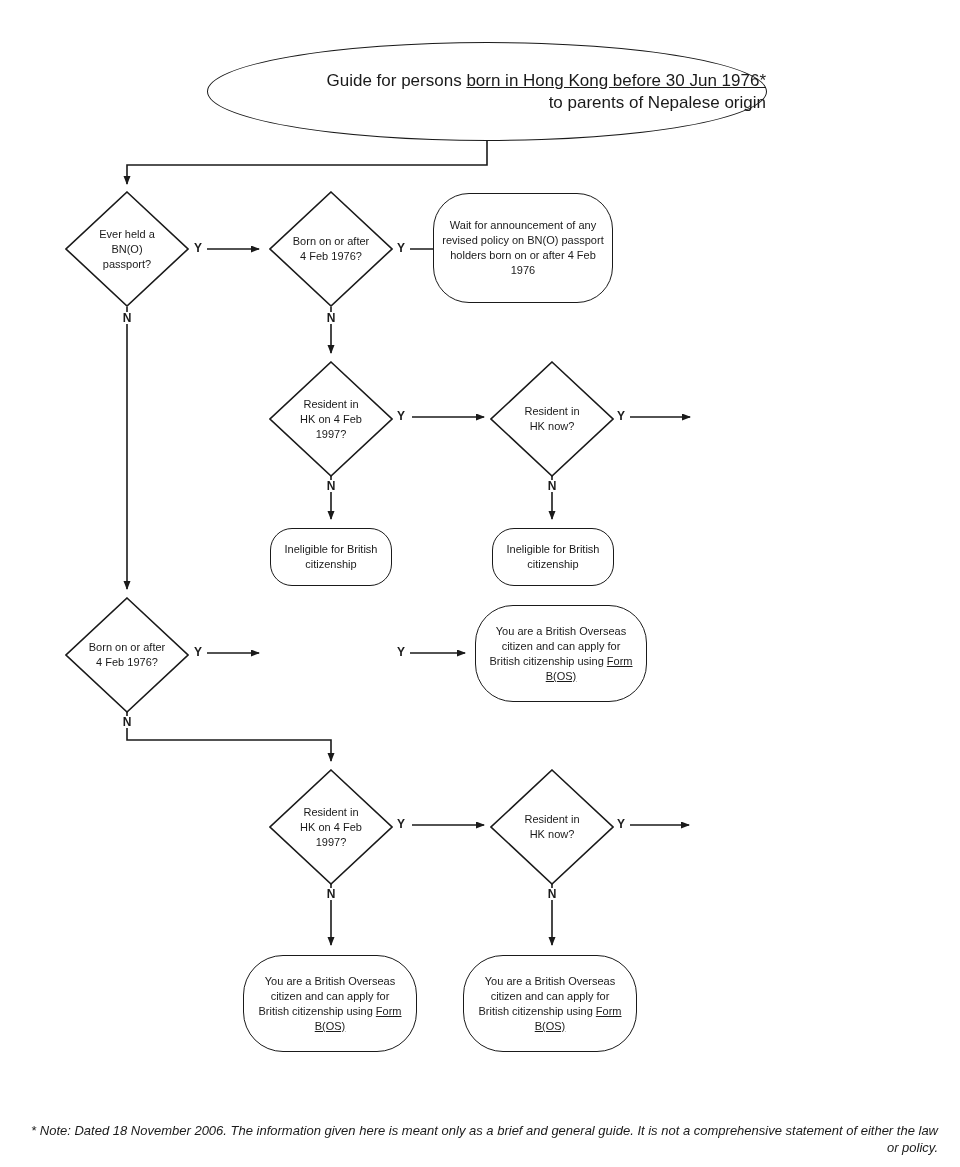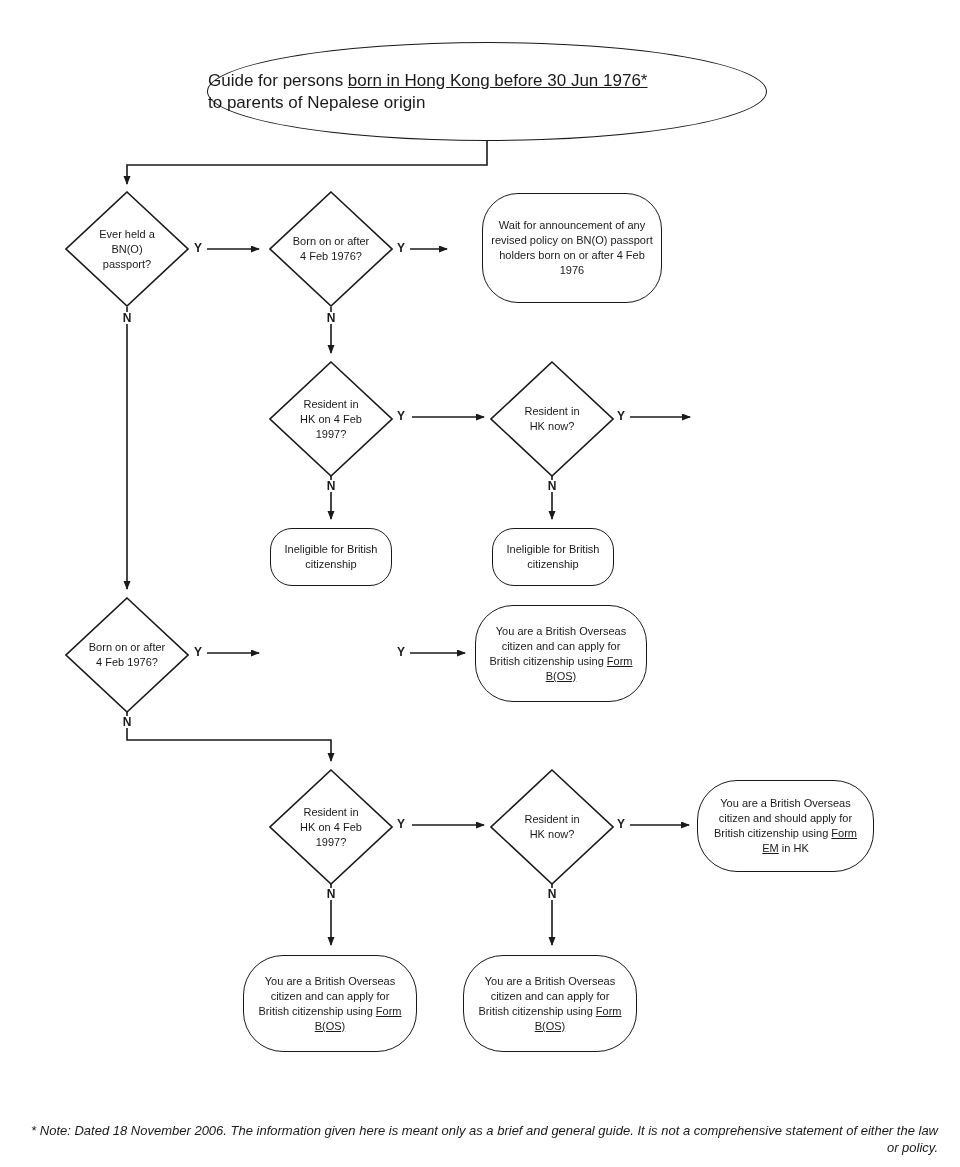--- a/index.html
+++ b/index.html
@@ -1,21 +1,21 @@
 <!DOCTYPE html>
 <html><head>
 <meta charset="utf-8">
 <style>
   html,body{margin:0;padding:0;background:#fff;}
   .page{position:relative;width:960px;height:1167px;background:#fff;overflow:hidden;
         font-family:"Liberation Sans","DejaVu Sans",sans-serif;color:#1a1a1a;}
   svg.connectors{position:absolute;left:0;top:0;z-index:1;}
   .node{position:absolute;z-index:2;}
   .ellipse{left:207px;top:42px;width:558px;height:97px;border:1.6px solid #1a1a1a;border-radius:50%;
-           display:flex;flex-direction:column;align-items:flex-start;justify-content:center;background:#fff;}
+           display:flex;flex-direction:column;align-items:flex-end;justify-content:center;background:#fff;}
   .ellipse .tline{font-size:17px;line-height:22px;text-align:center;white-space:nowrap;}
   .u{text-decoration:underline;}
   .diamond{width:124px;height:116px;}
   .diamond svg{display:block;position:absolute;left:0;top:0;}
   .dtext{position:absolute;left:50%;top:50%;transform:translate(-50%,-50%);
          text-align:center;font-size:11px;line-height:15px;z-index:3;}
   .rbox{border:1.6px solid #1a1a1a;background:#fff;display:flex;align-items:center;justify-content:center;}
   .btext{text-align:center;font-size:11px;line-height:15px;}
   .elabel{position:absolute;transform:translate(-50%,-50%);z-index:3;font-size:12px;font-weight:bold;
           background:#fff;padding:0 2px;line-height:12px;}
@@ -63,21 +63,21 @@
         <polygon points="62,1 123,58 62,115 1,58" fill="#fff" stroke="#1a1a1a" stroke-width="1.6"></polygon>
       </svg>
     <div class="dtext" style="width:74px;">Ever held a BN(O) passport?</div>
   </div>
   <div class="node diamond" style="left:269px;top:191px;">
     <svg width="124" height="116">
         <polygon points="62,1 123,58 62,115 1,58" fill="#fff" stroke="#1a1a1a" stroke-width="1.6"></polygon>
       </svg>
     <div class="dtext" style="width:78px;">Born on or after 4 Feb 1976?</div>
   </div>
-  <div class="node rbox" style="left:482px;top:193px;width:178px;height:108px;border-radius:36px;">
+  <div class="node rbox" style="left:433px;top:193px;width:178px;height:108px;border-radius:36px;">
     <div class="btext" style="width:164px;">Wait for announcement of any revised policy on BN(O) passport holders born on or after 4 Feb 1976</div>
   </div>
 
   <div class="node diamond" style="left:269px;top:361px;">
     <svg width="124" height="116">
         <polygon points="62,1 123,58 62,115 1,58" fill="#fff" stroke="#1a1a1a" stroke-width="1.6"></polygon>
       </svg>
     <div class="dtext" style="width:70px;">Resident in HK on 4 Feb 1997?</div>
   </div>
   <div class="node diamond" style="left:490px;top:361px;">
@@ -109,23 +109,20 @@
         <polygon points="62,1 123,58 62,115 1,58" fill="#fff" stroke="#1a1a1a" stroke-width="1.6"></polygon>
       </svg>
     <div class="dtext" style="width:70px;">Resident in HK on 4 Feb 1997?</div>
   </div>
   <div class="node diamond" style="left:490px;top:769px;">
     <svg width="124" height="116">
         <polygon points="62,1 123,58 62,115 1,58" fill="#fff" stroke="#1a1a1a" stroke-width="1.6"></polygon>
       </svg>
     <div class="dtext" style="width:70px;">Resident in HK now?</div>
   </div>
-  <div class="node rbox" style="left:697px;top:780px;width:175px;height:90px;border-radius:40px;">
-    <div class="btext" style="width:162px;"><span>You are a British Overseas citizen and should apply for British citizenship using </span><span class="u">Form EM</span><span> in HK</span></div>
-  </div>
 
   <div class="node rbox" style="left:243px;top:955px;width:172px;height:95px;border-radius:40px;">
     <div class="btext" style="width:152px;"><span>You are a British Overseas citizen and can apply for British citizenship using </span><span class="u">Form B(OS)</span><span></span></div>
   </div>
   <div class="node rbox" style="left:463px;top:955px;width:172px;height:95px;border-radius:40px;">
     <div class="btext" style="width:152px;"><span>You are a British Overseas citizen and can apply for British citizenship using </span><span class="u">Form B(OS)</span><span></span></div>
   </div>
 
   <span class="elabel" style="left:198px;top:248px;">Y</span>
   <span class="elabel" style="left:401px;top:248px;">Y</span>

